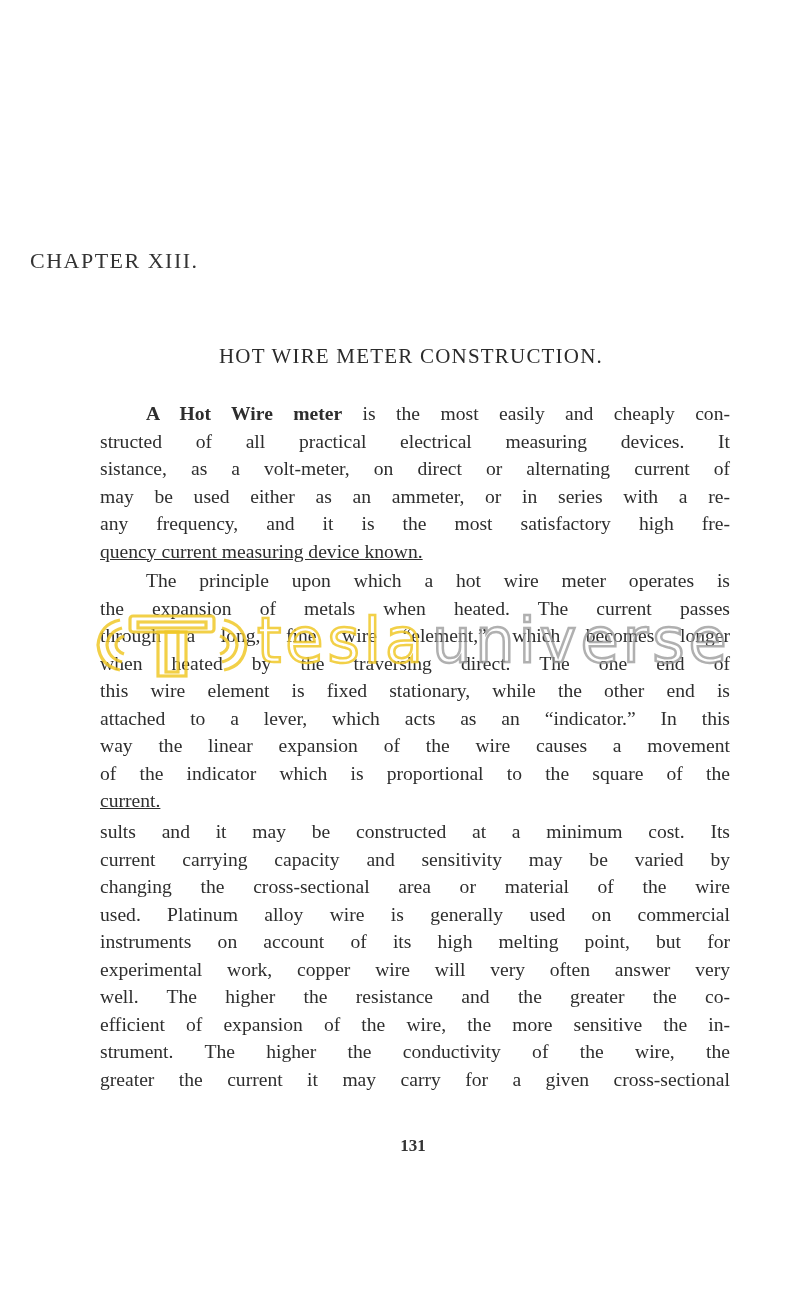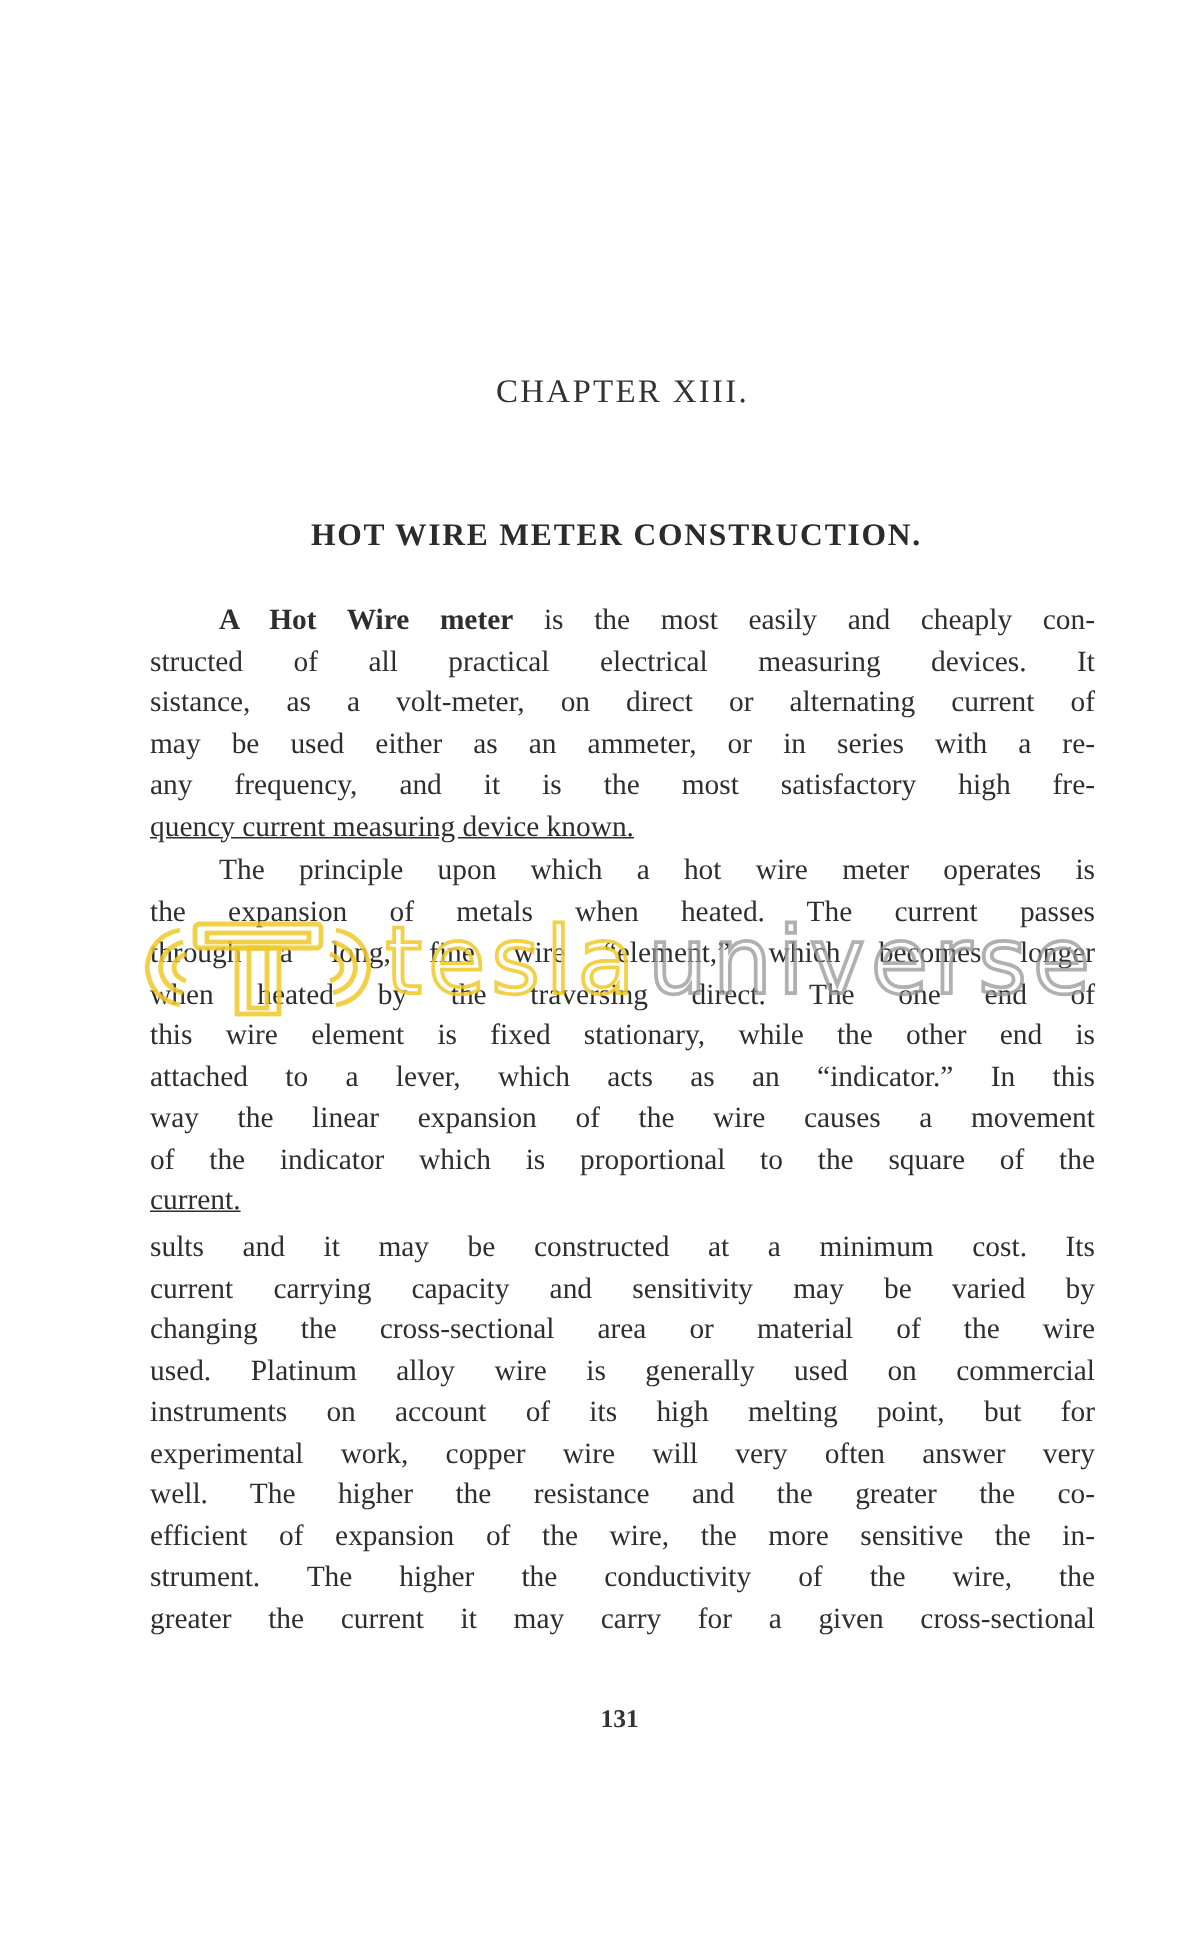--- a/index.html
+++ b/index.html
@@ -6,27 +6,27 @@
     body {
       width: 800px; height: 1297px;
       background: #ffffff;
       position: relative;
       overflow: hidden;
       font-family: "Liberation Serif", "DejaVu Serif", serif;
       color: #2a2a2a;
     }
     .chapter {
       position: absolute; top: 248px; left: 0; width: 800px;
-      text-align: center; font-size: 22px; letter-spacing: 1.5px;
+      text-align: left; font-size: 22px; letter-spacing: 1.5px;
       color: #333;
       padding-left: 30px; box-sizing: border-box;
     }
     .title {
       position: absolute; top: 344px; left: 0; width: 800px;
-      text-align: center; font-size: 21px; font-weight: bold;
+      text-align: center; font-size: 21px; font-weight: normal;
       letter-spacing: 1.2px; color: #2b2b2b;
       padding-left: 22px; box-sizing: border-box;
     }
     .body-text {
       position: absolute; left: 100px; width: 630px;
       font-size: 19.6px; line-height: 27.5px;
       text-align: justify; color: #2e2e2e;
     }
     .line { display: block; text-align: justify; text-align-last: justify; white-space: nowrap; height: 27.5px; }
     .line.last { text-align-last: left; text-decoration: underline; }

